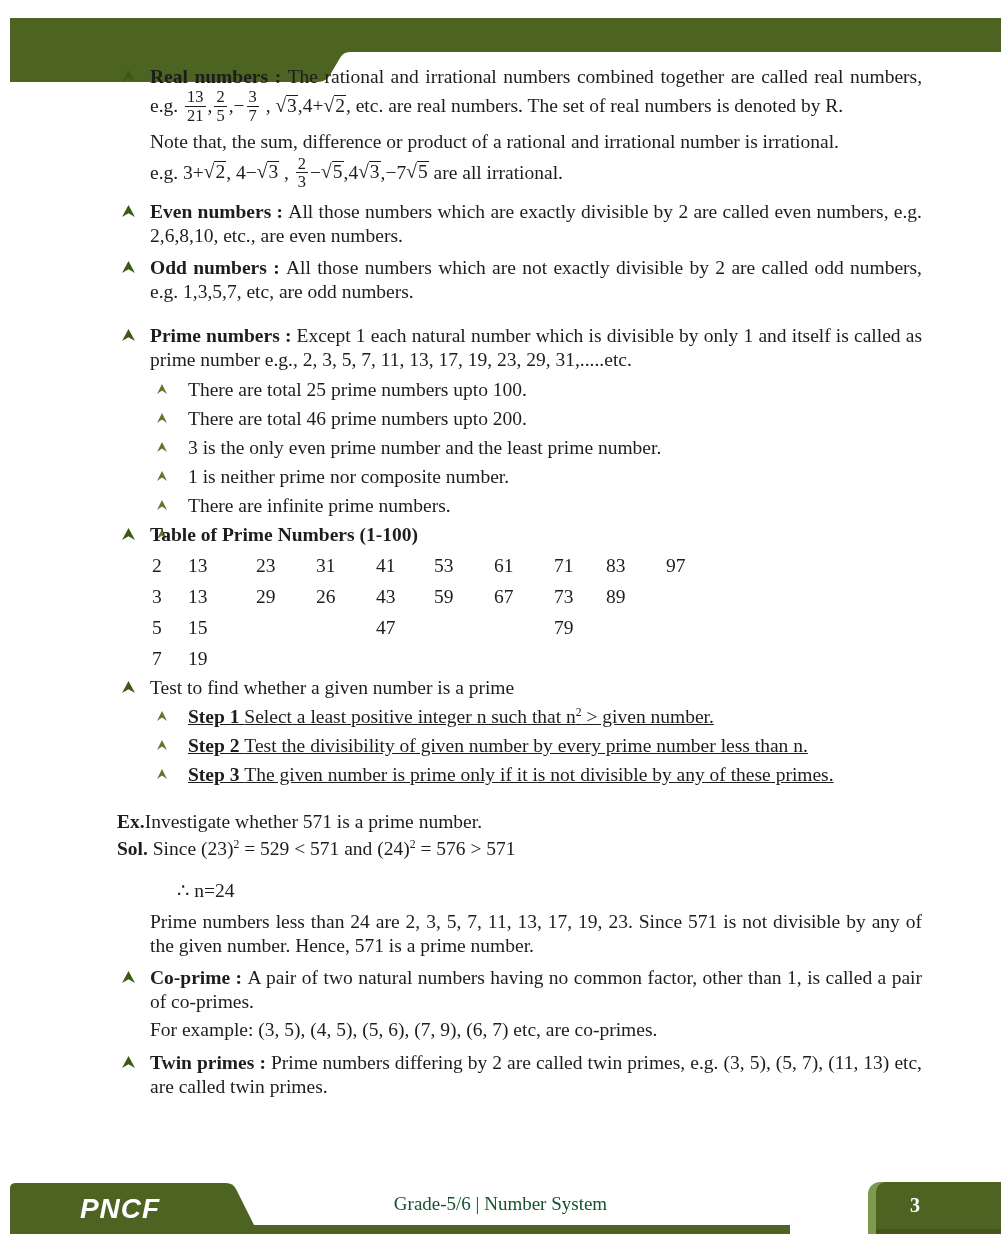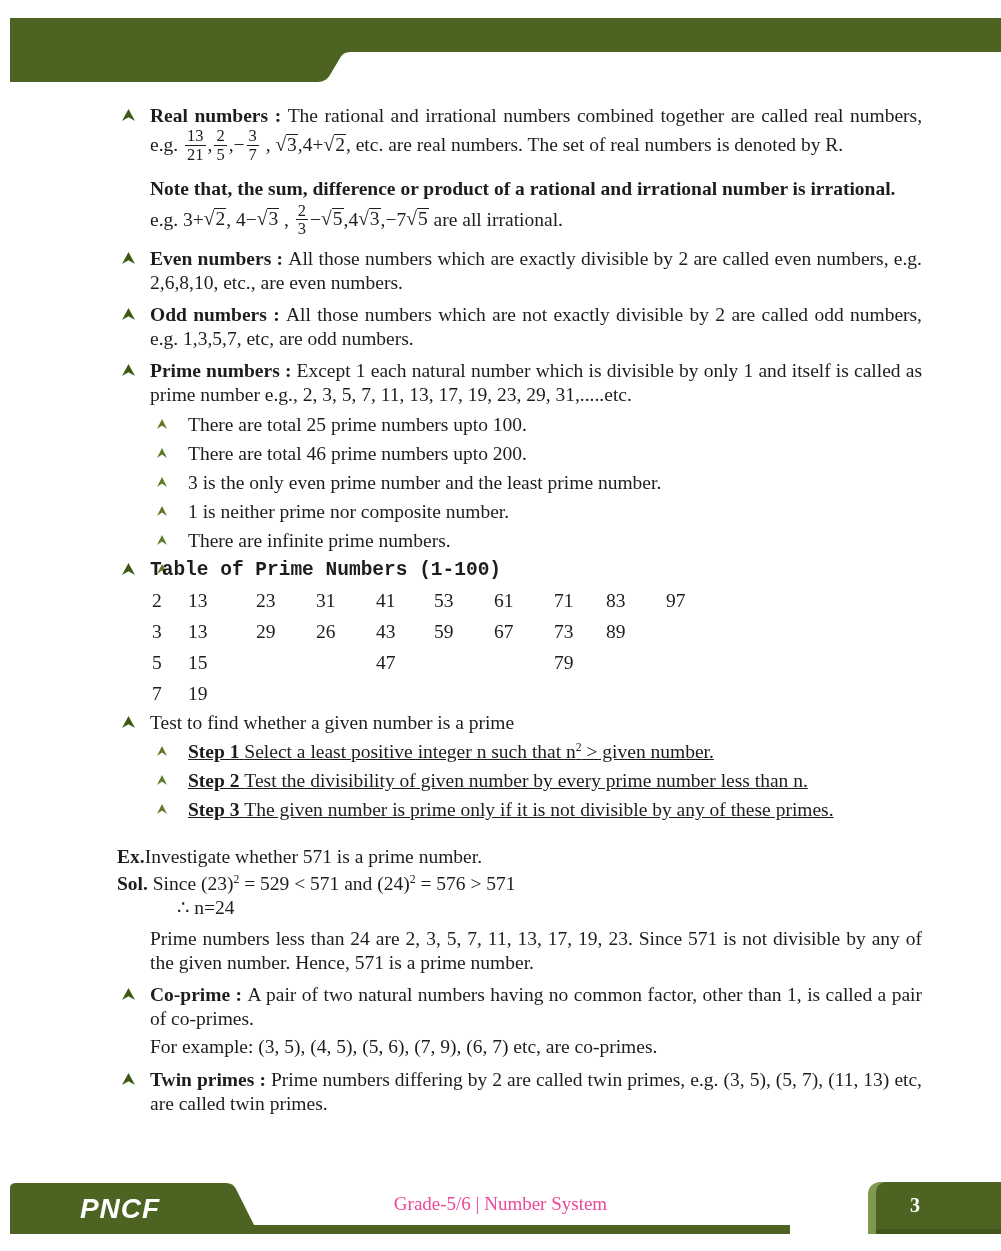--- a/index.html
+++ b/index.html
@@ -2,61 +2,61 @@
 <html><head>
 <meta charset="utf-8">
 <style>
   html,body{margin:0;padding:0;background:#e8e8e8;}
   .page{
     position:relative;width:1001px;height:1251px;background:#ffffff;
     font-family:"Liberation Serif","DejaVu Serif",serif;color:#1d1d1d;
     overflow:hidden;margin:0 auto;
   }
   .hdr{position:absolute;top:0;left:0;}
-  .content{position:relative;padding:104px 79px 0 150px;font-size:19.5px;line-height:24px;}
+  .content{position:relative;padding:65px 79px 0 150px;font-size:19.5px;line-height:24px;}
   .row{position:relative;}
   .para{text-align:justify;margin:0;}
   .marker{position:absolute;left:-28px;top:5px;}
   .sub-row .marker{left:-31px;top:6px;}
   b{font-weight:bold;}
   sup{font-size:0.6em;line-height:0;vertical-align:super;}
   
   .frac{display:inline-block;vertical-align:middle;text-align:center;
         font-size:16.5px;line-height:1.08;margin:0 2px;transform:translateY(-1px);}
   .fn{display:block;padding:0 2px;border-bottom:1.3px solid #1d1d1d;}
   .fd{display:block;padding:0 1px;}
   
   .sqrt{white-space:nowrap;}
   .sqrt .rad{display:inline-block;border-top:1.5px solid #1d1d1d;line-height:1.02;padding:0 1px;}
   
-  .note{margin-top:12px;font-weight:bold;}
+  .note{margin-top:4px;}
   .irr-line{margin-top:2px;}
   #sec-even{margin-top:8px;}
   #sec-odd{margin-top:8px;}
-  #sec-prime{margin-top:8px;}
+  #sec-prime{margin-top:20px;}
   .facts{list-style:none;margin:6px 0 0 38px;padding:0;}
   .facts li{margin-bottom:5px;}
   .tbl-title{margin-top:4px;font-weight:bold;}
   .ptable{margin:7px 0 0 2px;display:grid;
           grid-template-columns:36px 68px 60px 60px 58px 60px 60px 52px 60px 1fr;
           row-gap:7px;}
   #sec-test{margin-top:5px;}
   .steps{list-style:none;margin:5px 0 0 38px;padding:0;}
   .steps li{margin-bottom:5px;text-decoration:underline;}
   .ex-line{margin-top:23px;margin-left:-33px;}
   .sol-line{margin-top:3px;margin-left:-33px;}
-  .therefore{margin-top:0;margin-left:27px;}
+  .therefore{margin-top:18px;margin-left:27px;}
   .conclusion{margin-top:7px;}
   #sec-coprime{margin-top:8px;}
   .cp-example{margin-top:4px;}
   #sec-twin{margin-top:9px;}
   
   .ftr{position:absolute;left:0;top:1175px;}
   .grade{position:absolute;top:1193px;left:0;width:1001px;text-align:center;
-         font-size:19px;color:#ec4899;}
+         font-size:19px;color:#14532d;}
   .pagebox{position:absolute;left:868px;top:1182px;width:133px;height:52px;
            background:#7f9a4e;border-radius:12px 0 0 0;}
   .pagebox-inner{position:absolute;left:8px;top:0;right:0;bottom:0;background:#4d6322;
            border-radius:10px 0 0 0;box-shadow:inset 0 -5px 0 rgba(0,0,0,0.13);}
   .pagenum{position:absolute;left:34px;top:12px;color:#fff;font-size:20px;font-weight:bold;}
 </style>
 </head>
 <body>
 
 <div class="page">
@@ -127,21 +127,21 @@
             </svg>
           </li>
       </ul>
     </div>
 
     <div class="row" id="sec-table">
       <div class="row tbl-title-row" style="margin-top:4px;">
         <svg class="marker" width="13" height="12" viewBox="0 0 13 12">
             <path d="M6.5 0 L13 12 L6.5 8.2 L0 12 Z" fill="#3b5a12"></path>
           </svg>
-        <p class="para tbl-title" style="margin-top:0;font-family:Liberation Mono, monospace;">Table of Prime Numbers (1-100)</p>
+        <p class="para tbl-title" style="margin-top:0;">Table of Prime Numbers (1-100)</p>
       </div>
       <div class="ptable">
         <span>2</span>
           <span>13</span>
           <span>23</span>
           <span>31</span>
           <span>41</span>
           <span>53</span>
           <span>61</span>
           <span>71</span>

